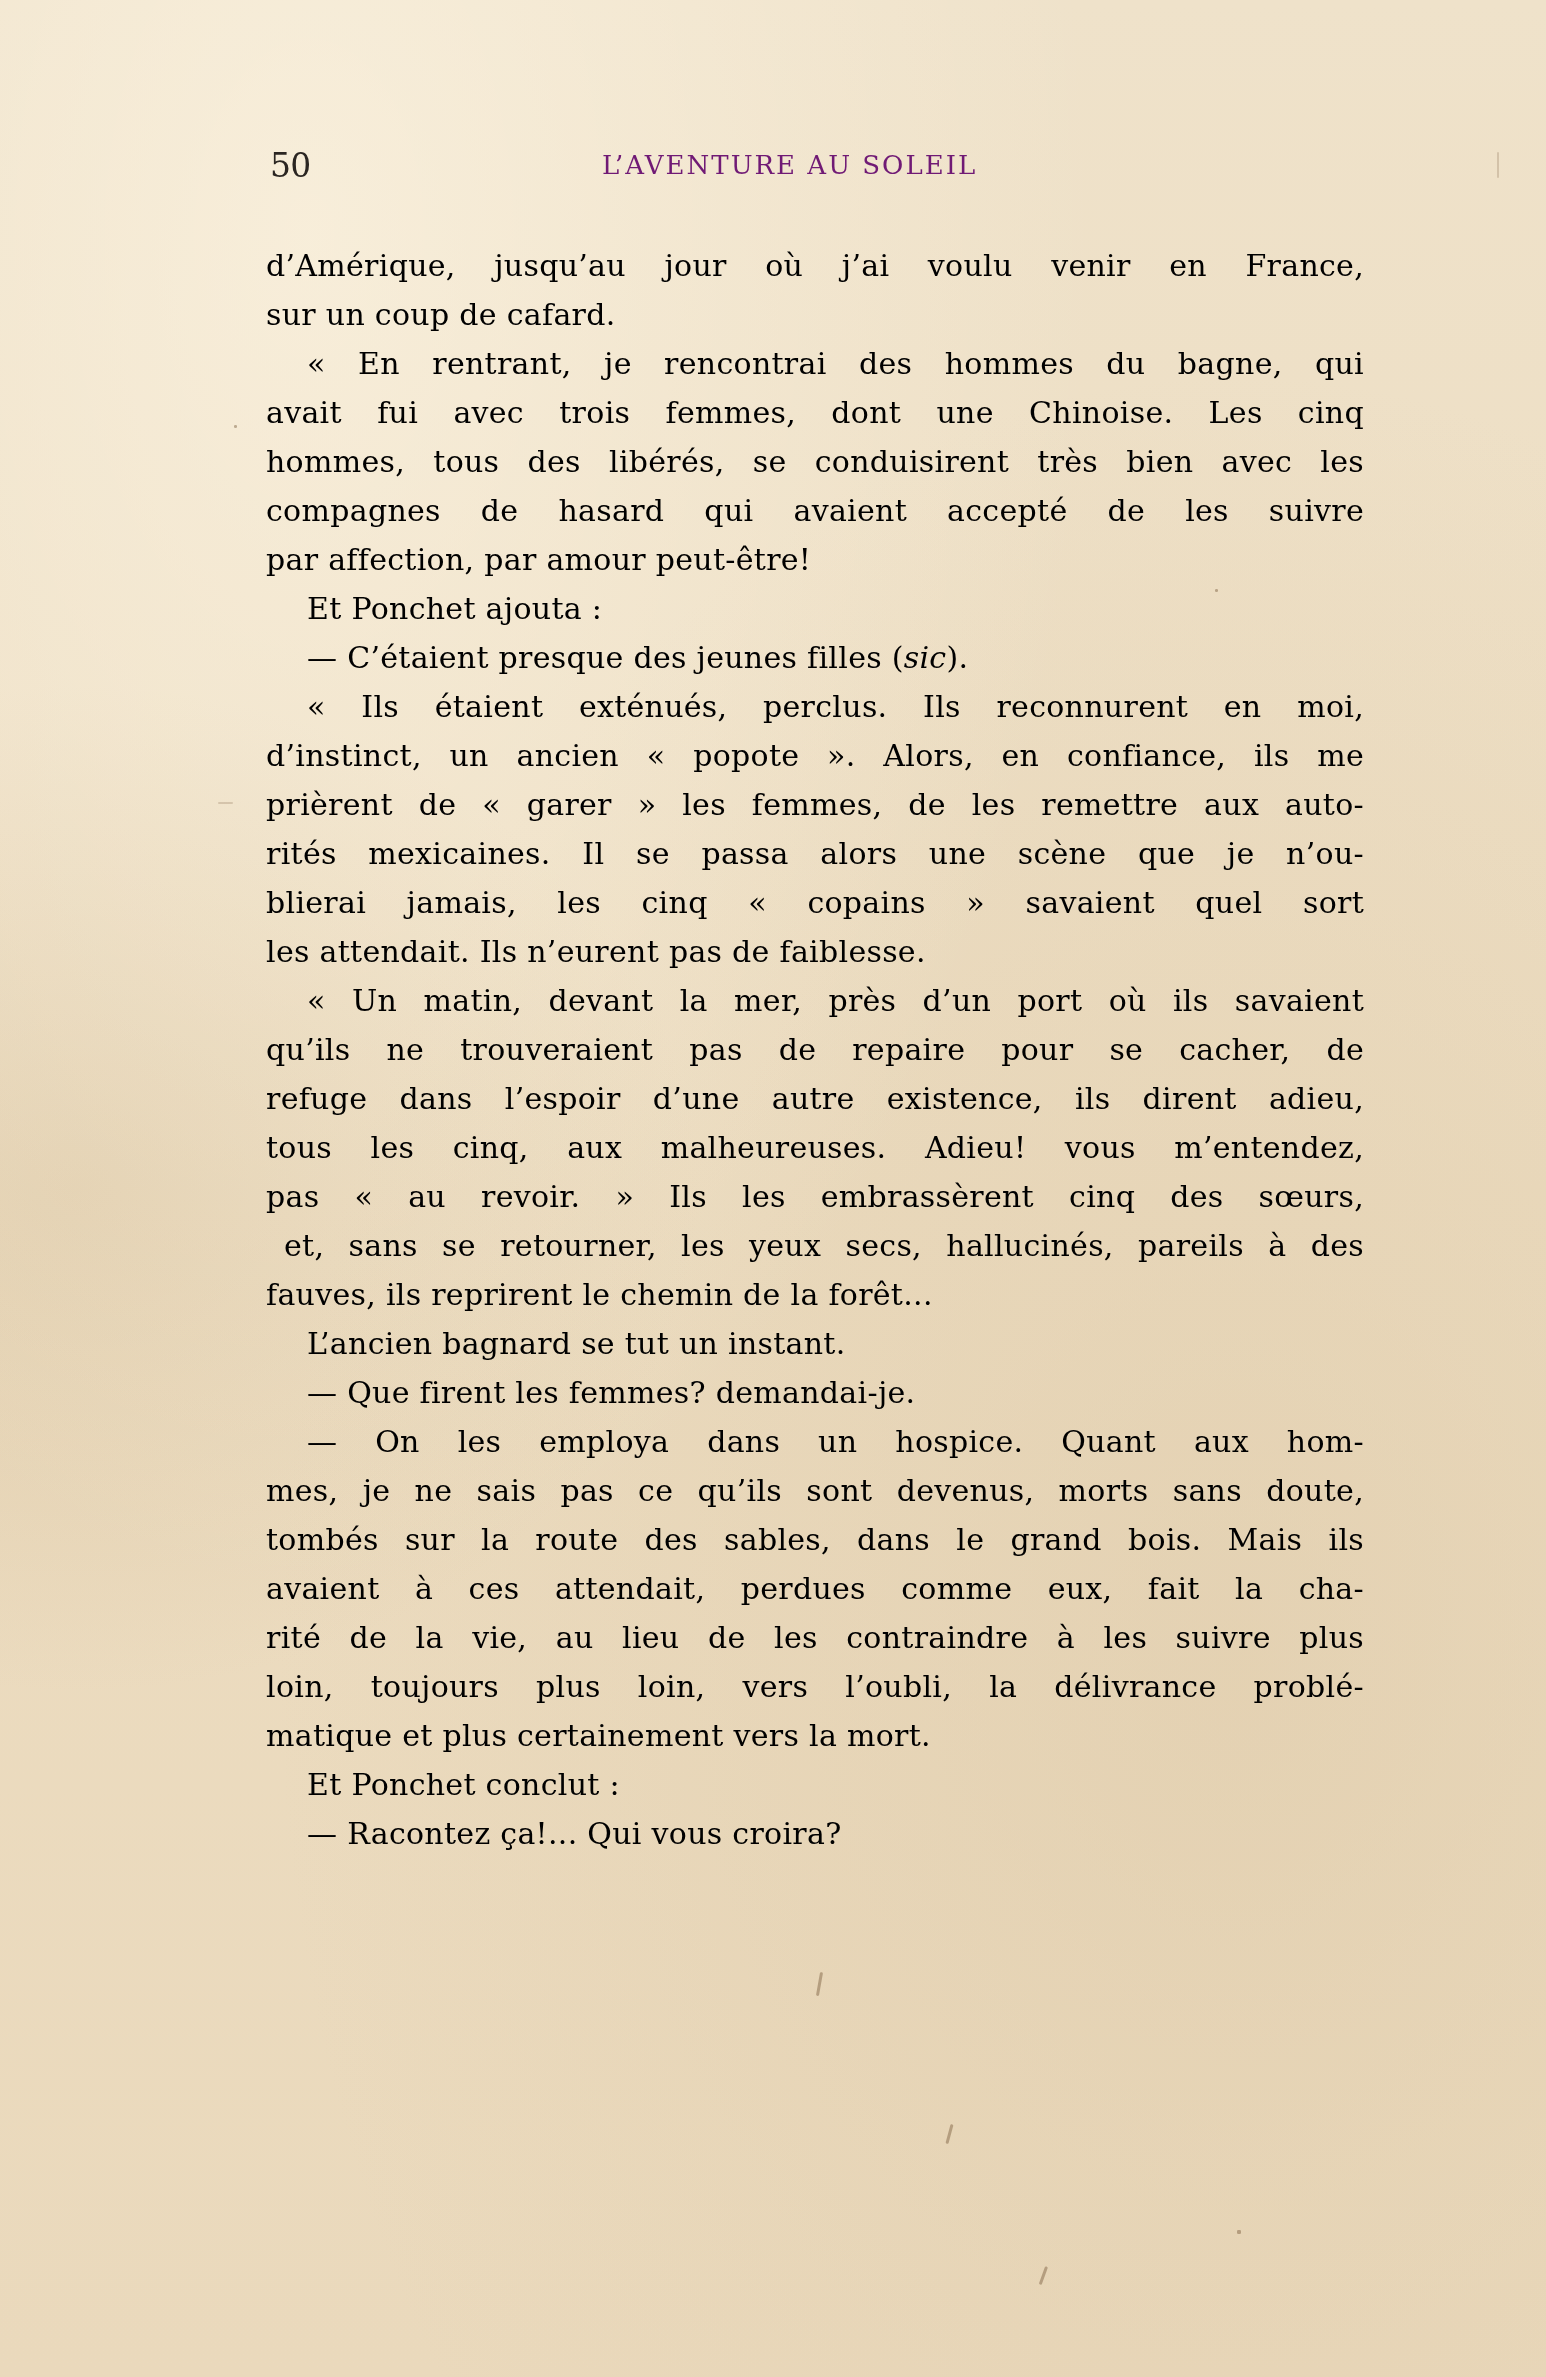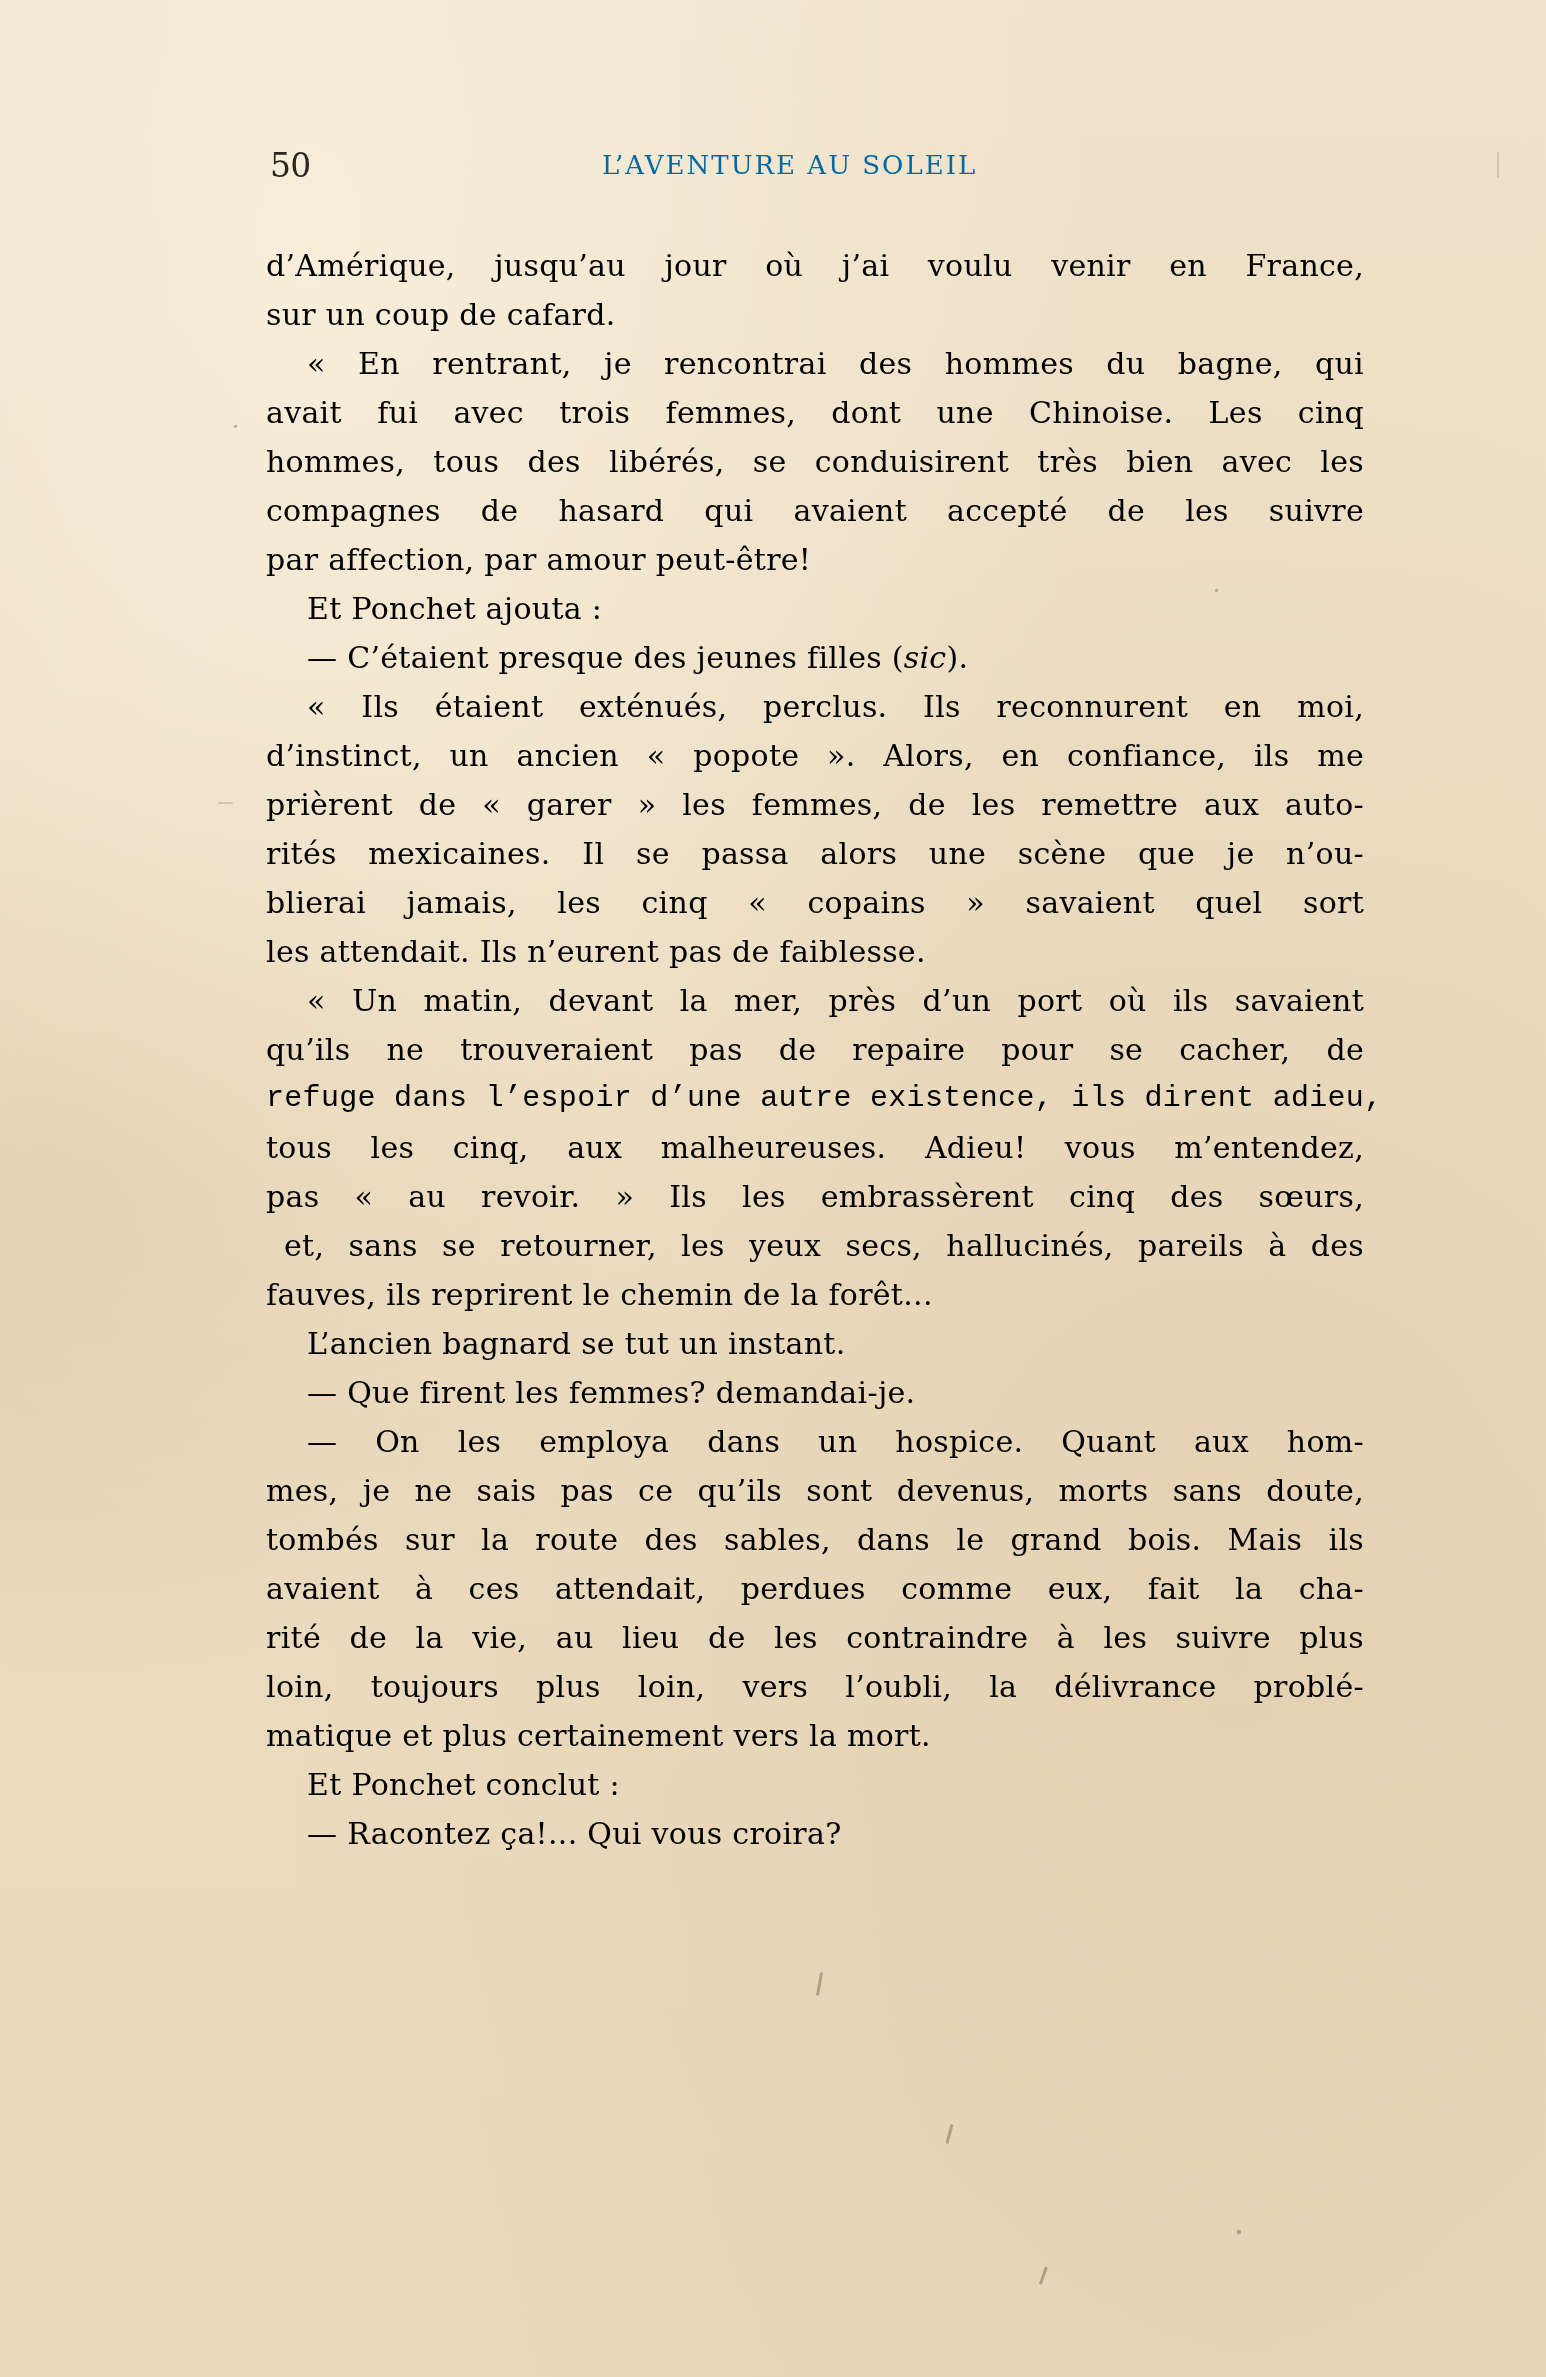--- a/index.html
+++ b/index.html
@@ -41,21 +41,21 @@
       letter-spacing: -0.7px;
       color: #2b2622;
     }
     .running-title {
       position: absolute;
       left: 332px;
       top: 4px;
       font-size: 26px;
       letter-spacing: 2px;
       font-variant: small-caps;
-      color: #0369a1;
+      color: #701a75;
     }
     .text-block {
       position: absolute;
       left: 266px;
       top: 241px;
       width: 1098px;
     }
     .line {
       height: 49px;
       font-size: 30px;
@@ -99,21 +99,21 @@
       <div class="line indent last" style="display: block;">Et Ponchet ajouta :</div>
       <div class="line indent last" style="display: block;">— C’étaient presque des jeunes filles (<i>sic</i>).</div>
       <div class="line indent" style="display: block;">« Ils étaient exténués, perclus. Ils reconnurent en moi,</div>
       <div class="line" style="display: block;">d’instinct, un ancien « popote ». Alors, en confiance, ils me</div>
       <div class="line" style="display: block;">prièrent de « garer » les femmes, de les remettre aux auto-</div>
       <div class="line" style="display: block;">rités mexicaines. Il se passa alors une scène que je n’ou-</div>
       <div class="line" style="display: block;">blierai jamais, les cinq « copains » savaient quel sort</div>
       <div class="line last" style="display: block;">les attendait. Ils n’eurent pas de faiblesse.</div>
       <div class="line indent" style="display: block;">« Un matin, devant la mer, près d’un port où ils savaient</div>
       <div class="line" style="display: block;">qu’ils ne trouveraient pas de repaire pour se cacher, de</div>
-      <div class="line" style="display: block; font-family: Liberation Mono, monospace;">refuge dans l’espoir d’une autre existence, ils dirent adieu,</div>
+      <div class="line" style="display: block;">refuge dans l’espoir d’une autre existence, ils dirent adieu,</div>
       <div class="line" style="display: block;">tous les cinq, aux malheureuses. Adieu! vous m’entendez,</div>
       <div class="line" style="display: block;">pas « au revoir. » Ils les embrassèrent cinq des sœurs,</div>
       <div class="line" style="display: block; margin-left: 18px;">et, sans se retourner, les yeux secs, hallucinés, pareils à des</div>
       <div class="line last" style="display: block;">fauves, ils reprirent le chemin de la forêt...</div>
       <div class="line indent last" style="display: block;">L’ancien bagnard se tut un instant.</div>
       <div class="line indent last" style="display: block;">— Que firent les femmes? demandai-je.</div>
       <div class="line indent" style="display: block;">— On les employa dans un hospice. Quant aux hom-</div>
       <div class="line" style="display: block;">mes, je ne sais pas ce qu’ils sont devenus, morts sans doute,</div>
       <div class="line" style="display: block;">tombés sur la route des sables, dans le grand bois. Mais ils</div>
       <div class="line" style="display: block;">avaient à ces attendait, perdues comme eux, fait la cha-</div>

